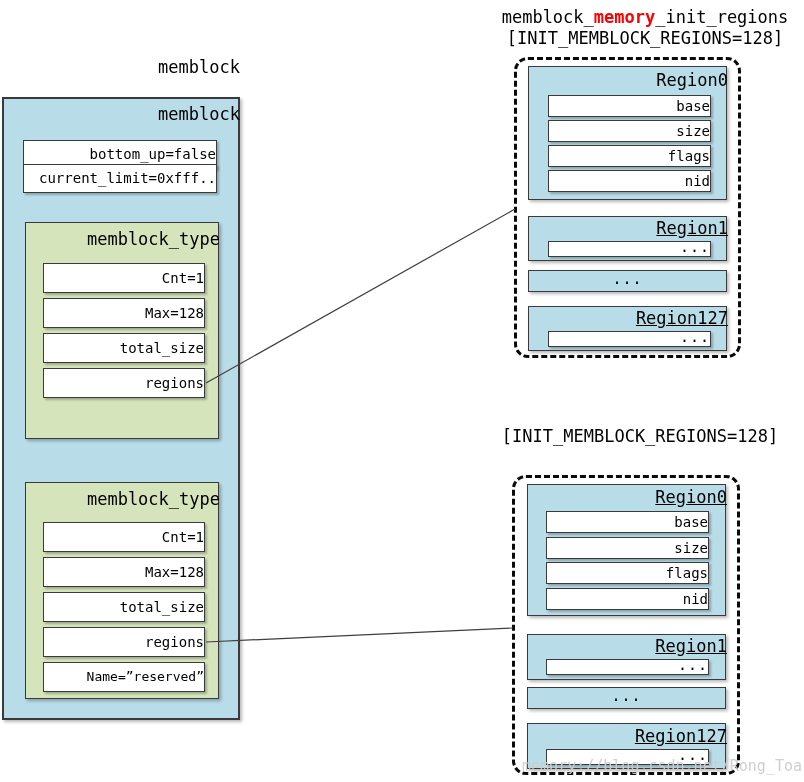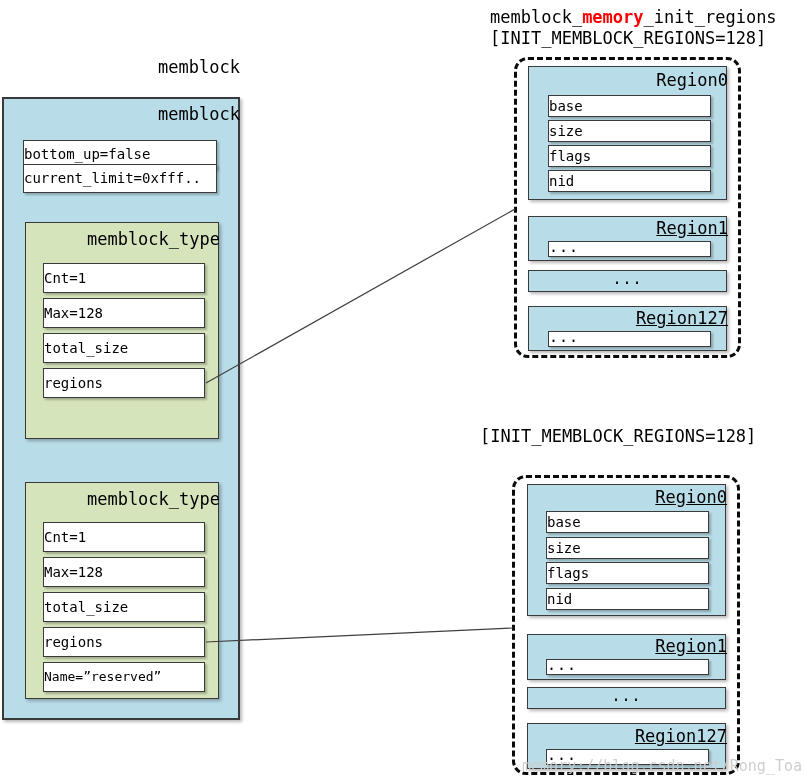--- a/index.html
+++ b/index.html
@@ -24,35 +24,35 @@
   }
   .bluebox{
     background:#b8dce8;
     border:1.5px solid #3a3a3a;
     box-shadow:2px 2px 3px rgba(0,0,0,0.28);
   }
   .wrow{
     background:#ffffff;
     border:1px solid #3a3a3a;
     box-shadow:1.5px 1.5px 2px rgba(0,0,0,0.25);
-    text-align:left;
+    text-align:right;
     font-size:14px;
     white-space:nowrap;
     overflow:hidden;
   }
   .hdr{font-size:17px;text-align:right;white-space:nowrap;}
   .hdr16{font-size:17px;text-align:right;white-space:nowrap;}
   .u{text-decoration:underline;}
   .dashedbox{
     border:3px dashed #0a0a0a;
     border-radius:14px;
     background:transparent;
   }
   .titleblock{
-    font-size:17px;line-height:21px;text-align:left;white-space:nowrap;
+    font-size:17px;line-height:21px;text-align:center;white-space:nowrap;
   }
   .red{color:#ff0000;font-weight:bold;}
   #connector-overlay{
     position:absolute;left:0;top:0;width:804px;height:782px;
     pointer-events:none;z-index:6;
   }
   .watermark{
     font-size:15px;
     color:rgba(204,204,204,0.95);
     text-align:right;

